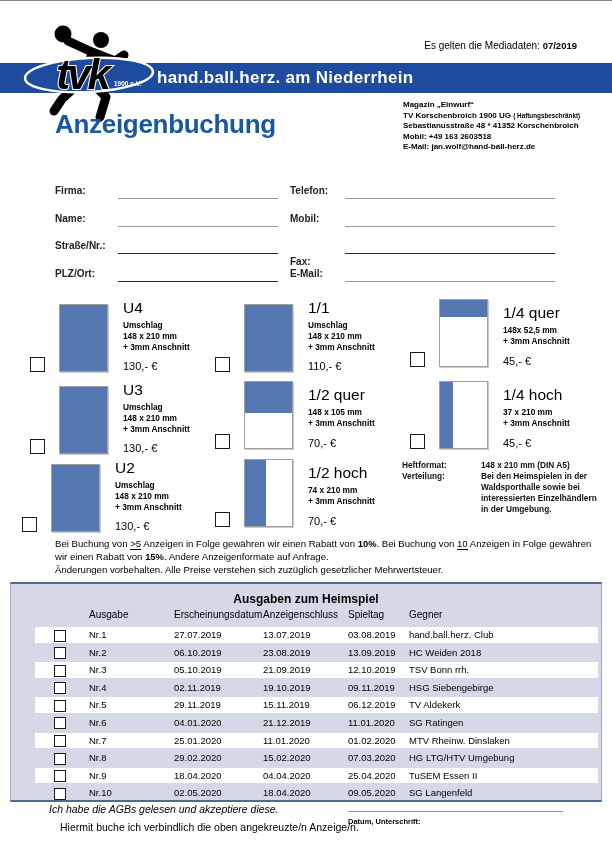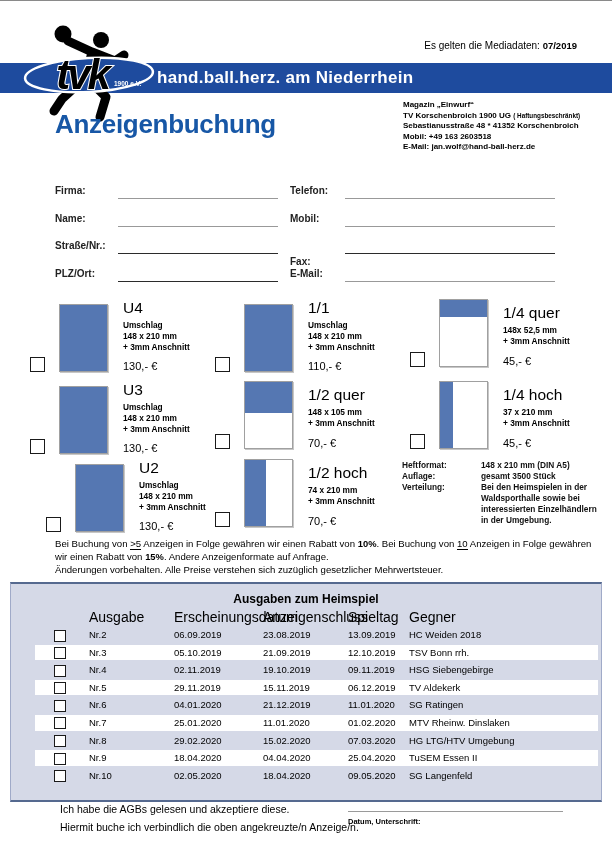--- a/index.html
+++ b/index.html
@@ -49,21 +49,21 @@
   
   .discount{left:55px;top:537px;width:548px;font-size:9.6px;line-height:12.8px;color:#000;}
   .discount .u{border-bottom:1px solid #000;}
   .discount b{font-size:9.4px;}
 
   
   .issues{left:10px;top:581px;width:592px;height:220px;background:#d5d9e7;
           border-top:2px solid #55698f;border-bottom:2px solid #55698f;
           border-left:1px solid #a0aac8;border-right:1px solid #a0aac8;box-sizing:border-box;}
   .issues-title{text-align:center;font-size:12px;font-weight:bold;padding-top:8px;color:#000;}
-  .ihead{position:relative;height:17px;margin-top:3px;font-size:14px;color:#000;}
+  .ihead{position:relative;height:17px;margin-top:3px;font-size:10px;color:#000;}
   .ihead span{position:absolute;top:0;}
   .irow{position:relative;height:17.6px;font-size:9.5px;line-height:17.6px;color:#000;}
   .irow.white::before{content:"";position:absolute;left:24px;right:3px;top:1px;bottom:1px;background:#fff;}
   .irow span{position:absolute;top:0;z-index:1;}
   .irow .rcb{position:absolute;z-index:1;left:43px;top:3.5px;width:10px;height:10px;
              background:#fff;border:1.2px solid #1a1a1a;}
   .c-nr{left:78px;} .c-ers{left:163px;} .c-anz{left:252px;} .c-spt{left:337px;} .c-geg{left:398px;}
 
   
   .foot-line{font-size:10.5px;color:#000;}
@@ -142,21 +142,21 @@
     <div class="cb"></div>
     <div class="swatch fill-full"></div>
     <div class="fmt-text">
       <div class="fmt-name">U3</div>
       <div class="fmt-line">Umschlag</div>
       <div class="fmt-line">148 x 210 mm</div>
       <div class="fmt-line">+ 3mm Anschnitt</div>
       <div class="fmt-price">130,- €</div>
     </div>
   </div>
-  <div class="abs fmt" style="left:46px;top:458px;">
+  <div class="abs fmt" style="left:22px;top:458px;">
     <div class="cb"></div>
     <div class="swatch fill-full"></div>
     <div class="fmt-text">
       <div class="fmt-name">U2</div>
       <div class="fmt-line">Umschlag</div>
       <div class="fmt-line">148 x 210 mm</div>
       <div class="fmt-line">+ 3mm Anschnitt</div>
       <div class="fmt-price">130,- €</div>
     </div>
   </div>
@@ -211,24 +211,20 @@
       <div class="fmt-line">37 x 210 mm</div>
       <div class="fmt-line">+ 3mm Anschnitt</div>
       <div class="fmt-price">45,- €</div>
     </div>
   </div>
 
   <div class="abs heft">
     <div class="heft-row">
       <div class="heft-label">Heftformat:</div>
       <div class="heft-value">148 x 210 mm (DIN A5)</div>
-    </div>
-    <div class="heft-row">
-      <div class="heft-label">Auflage:</div>
-      <div class="heft-value">gesamt 3500 Stück</div>
     </div>
     <div class="heft-row">
       <div class="heft-label">Verteilung:</div>
       <div class="heft-value">Bei den Heimspielen in der Waldsporthalle sowie bei interessierten Einzelhändlern in der Umgebung.</div>
     </div>
   </div>
 
   <div class="abs discount">
     <div><span>Bei Buchung von </span><span class="u">&gt;5</span><span> Anzeigen in Folge gewähren wir einen Rabatt von </span><b>10%</b><span>. Bei Buchung von </span><span class="u">10</span><span> Anzeigen in Folge gewähren</span></div>
     <div><span>wir einen Rabatt von </span><b>15%</b><span>. Andere Anzeigenformate auf Anfrage.</span></div>
@@ -238,24 +234,32 @@
   <div class="abs issues">
     <div class="issues-title">Ausgaben zum Heimspiel</div>
     <div class="ihead">
       <span class="c-nr">Ausgabe</span>
       <span class="c-ers">Erscheinungsdatum</span>
       <span class="c-anz">Anzeigenschluss</span>
       <span class="c-spt">Spieltag</span>
       <span class="c-geg">Gegner</span>
     </div>
 
+    <div class="irow white">
+      <div class="rcb"></div>
+      <span class="c-nr">Nr.1</span>
+      <span class="c-ers">27.07.2019</span>
+      <span class="c-anz">13.07.2019</span>
+      <span class="c-spt">03.08.2019</span>
+      <span class="c-geg">hand.ball.herz. Club</span>
+    </div>
     <div class="irow">
       <div class="rcb"></div>
       <span class="c-nr">Nr.2</span>
-      <span class="c-ers">06.09.2019</span>
+      <span class="c-ers">06.10.2019</span>
       <span class="c-anz">23.08.2019</span>
       <span class="c-spt">13.09.2019</span>
       <span class="c-geg">HC Weiden 2018</span>
     </div>
     <div class="irow white">
       <div class="rcb"></div>
       <span class="c-nr">Nr.3</span>
       <span class="c-ers">05.10.2019</span>
       <span class="c-anz">21.09.2019</span>
       <span class="c-spt">12.10.2019</span>
@@ -312,18 +316,18 @@
     <div class="irow">
       <div class="rcb"></div>
       <span class="c-nr">Nr.10</span>
       <span class="c-ers">02.05.2020</span>
       <span class="c-anz">18.04.2020</span>
       <span class="c-spt">09.05.2020</span>
       <span class="c-geg">SG Langenfeld</span>
     </div>
   </div>
 
-  <div class="abs foot-line" style="left:60px;top:802px;">Ich habe die AGBs gelesen und akzeptiere diese.</div>
+  <div class="abs foot-line" style="left:49px;top:802px;font-style:italic;">Ich habe die AGBs gelesen und akzeptiere diese.</div>
   <div class="abs foot-line" style="left:60px;top:820px;">Hiermit buche ich verbindlich die oben angekreuzte/n Anzeige/n.</div>
   <div class="abs sig-line"></div>
   <div class="abs sig-label">Datum, Unterschrift:</div>
 
 </div>
 
 </body></html>

